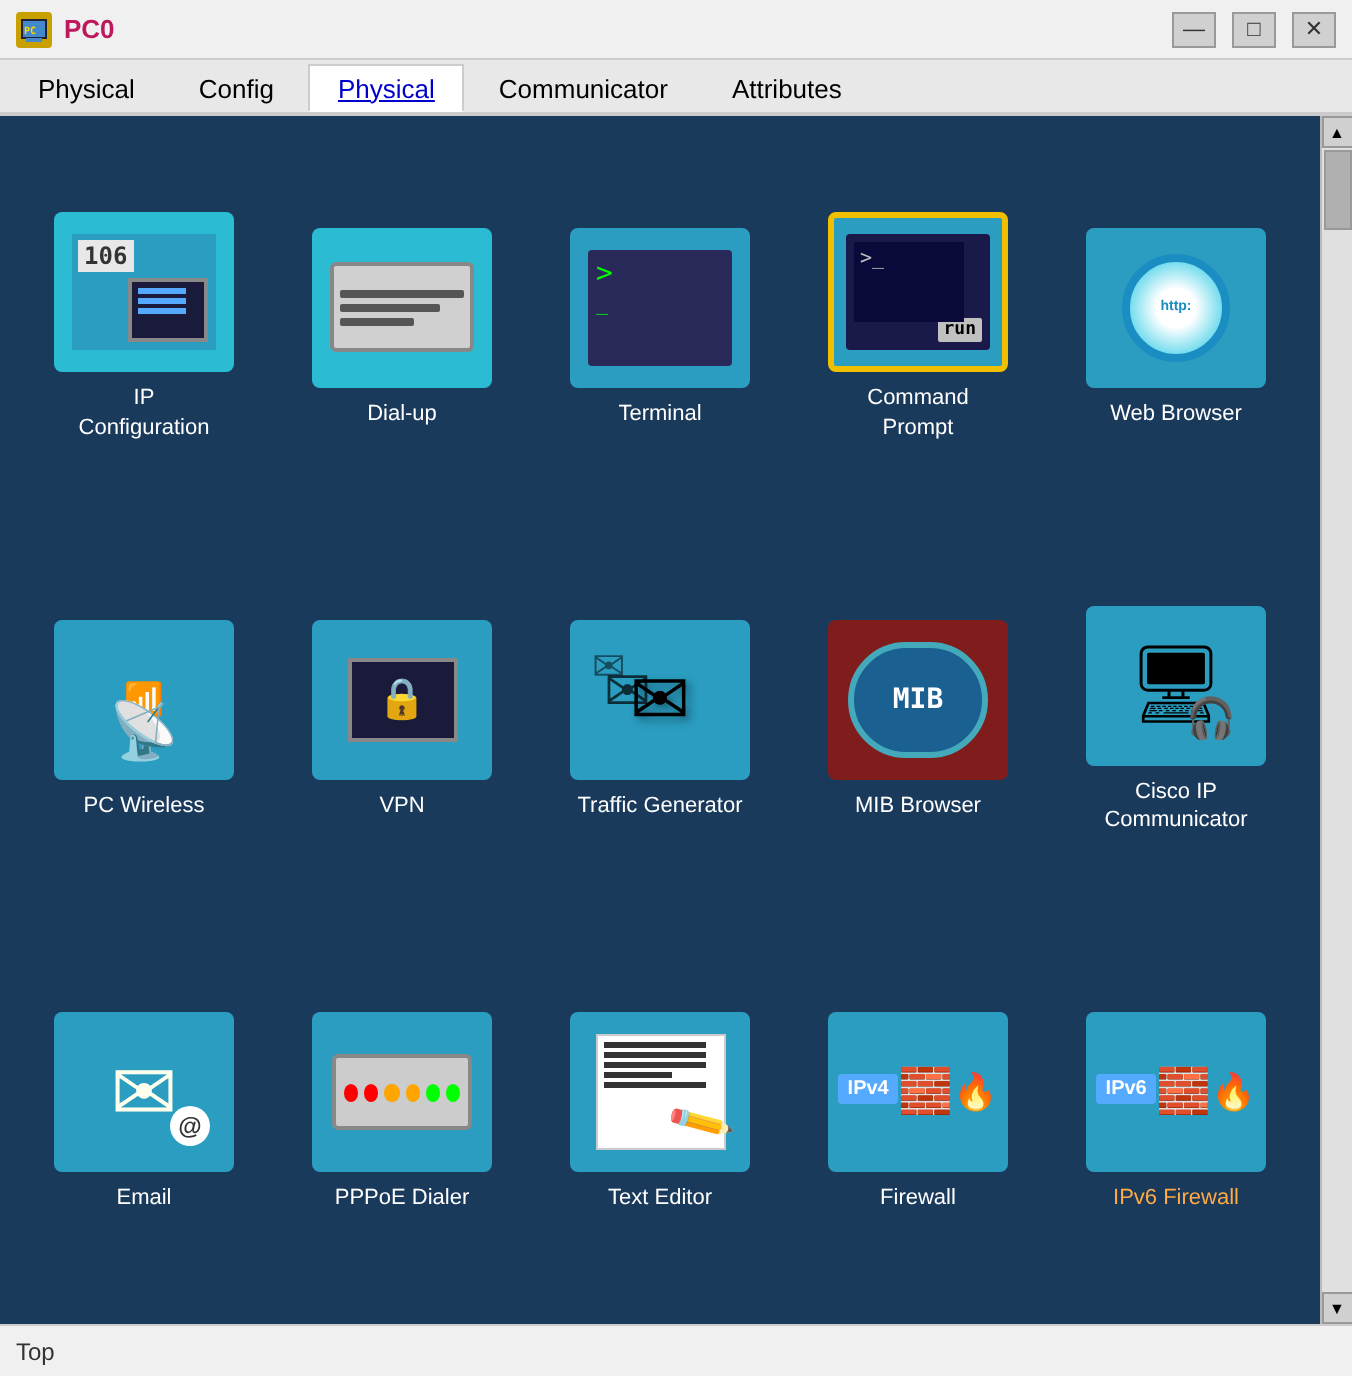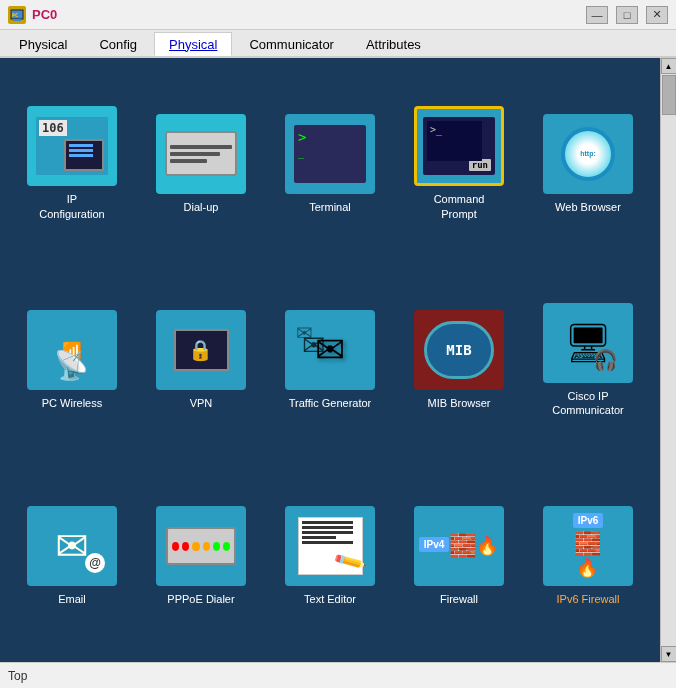--- a/index.html
+++ b/index.html
@@ -443,21 +443,20 @@
     }
     .firewall-flame {
       font-size: 18px;
     }
 
     
     .ipv6-firewall-art {
       width: 70px;
       height: 60px;
       display: flex;
-      flex-direction: column;
       align-items: center;
       justify-content: center;
     }
     .ipv6-badge {
       background: #5af;
       color: white;
       font-size: 10px;
       font-weight: bold;
       padding: 2px 5px;
       border-radius: 2px;

